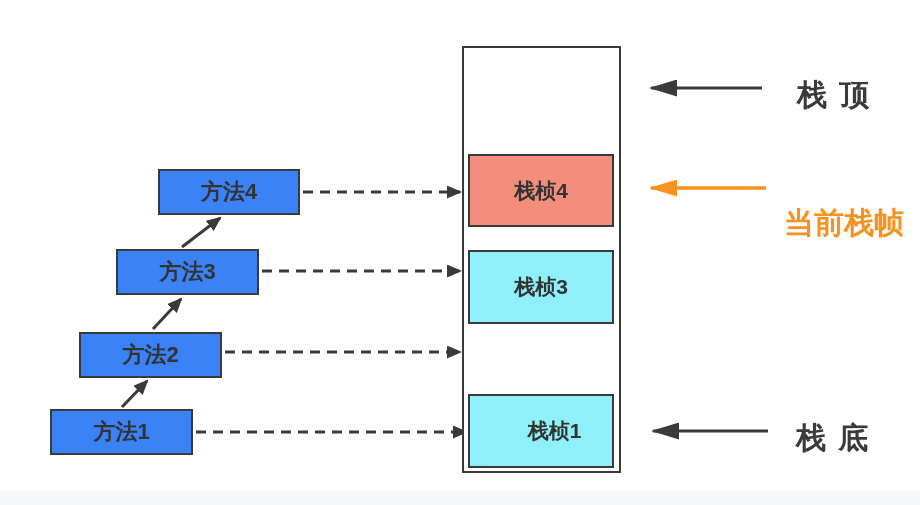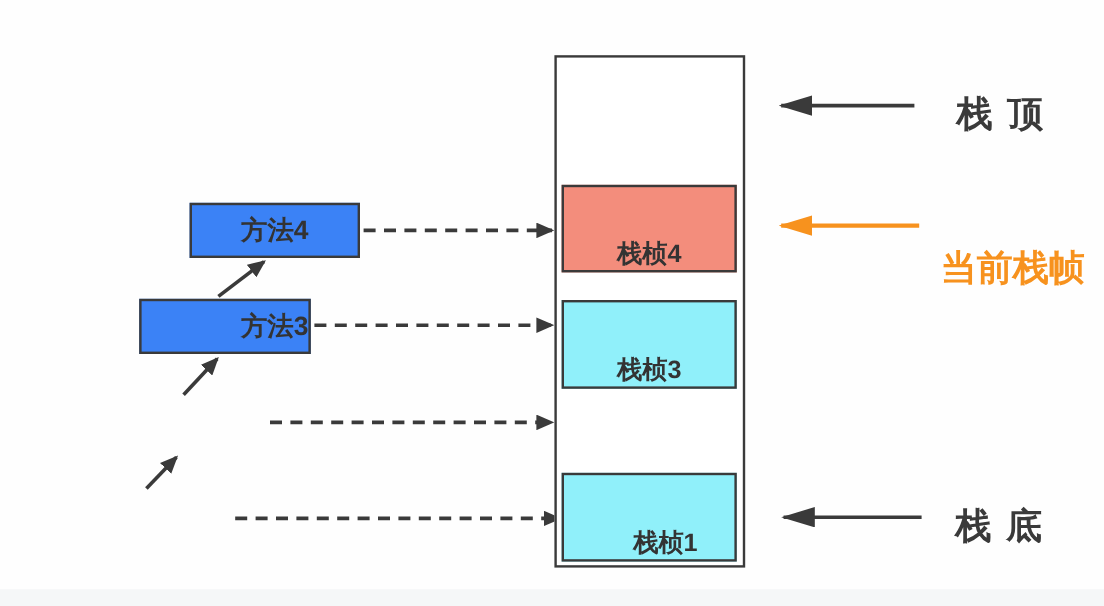--- a/index.html
+++ b/index.html
@@ -42,38 +42,38 @@
     background: #3b82f6;
     border: 2.5px solid var(--line-dark);
     display: flex;
     align-items: center;
     justify-content: center;
     font-size: 22px;
     font-weight: bold;
     color: var(--text-dark);
   }
   .method-box.m4 { left: 158px; top: 169px; width: 142px; }
-  .method-box.m3 { left: 116px; top: 249px; justify-content: flex-end; }
+  .method-box.m3 { left: 116px; top: 249px; }
   .method-box.m2 { left:  79px; top: 332px; }
   .method-box.m1 { left:  50px; top: 409px; }
   .stack-container {
     position: absolute;
     left: 462px; top: 46px;
     width: 159px; height: 427px;
     background: #ffffff;
     border: 2.5px solid var(--line-dark);
   }
   .stack-frame {
     position: absolute;
     left: 4px;
     width: 146px;
     border: 2.5px solid var(--line-dark);
     background: var(--frame-cyan);
     display: flex;
-    align-items: flex-end;
+    align-items: center;
     justify-content: center;
     font-size: 21px;
     font-weight: bold;
     color: var(--text-dark);
   }
   .stack-frame.f4 { top: 106px; height: 73px; background: var(--frame-salmon); }
   .stack-frame.f3 { top: 202px; height: 74px; }
   .stack-frame.f2 { top: 268px; height: 72px; }
   .stack-frame.f1 { top: 346px; height: 74px; padding-left: 27px; }
   .side-label {
@@ -133,20 +133,26 @@
       <line x1="762" y1="88" x2="651" y2="88" stroke="#3a3a3a" stroke-width="3" marker-end="url(#ah-dark-big)"></line>
     </g>
     <g>
       <line x1="766" y1="188" x2="651" y2="188" stroke="#f7921e" stroke-width="3.5" marker-end="url(#ah-orange-big)"></line>
     </g>
     <g>
       <line x1="768" y1="431" x2="653" y2="431" stroke="#3a3a3a" stroke-width="3" marker-end="url(#ah-dark-big)"></line>
     </g>
   </svg>
 
+  <div class="method-box m1">
+    <span>方法1</span>
+  </div>
+  <div class="method-box m2">
+    <span>方法2</span>
+  </div>
   <div class="method-box m3">
     <span>方法3</span>
   </div>
   <div class="method-box m4">
     <span>方法4</span>
   </div>
 
   <div class="stack-container">
     <div class="stack-frame f4">
       <span>栈桢4</span>

